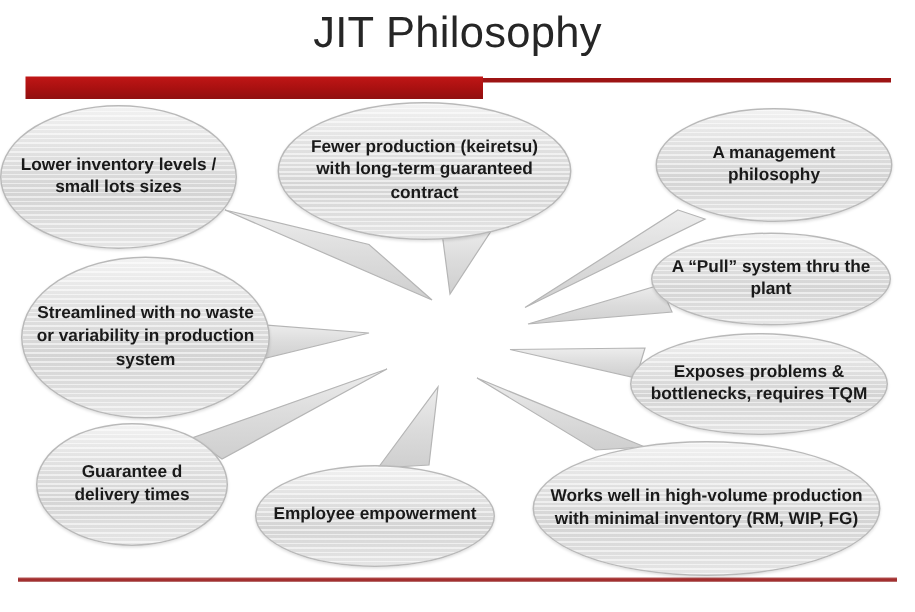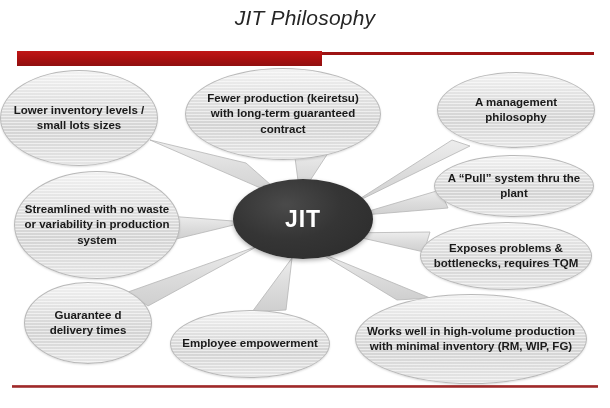--- a/index.html
+++ b/index.html
@@ -19,26 +19,25 @@
     overflow: hidden;
   }
 
   
   #title {
     position: absolute;
     left: 0;
     top: 6px;
     width: 610px;
     text-align: center;
-    font-size: 21px;
+    font-size: 29px;
     font-weight: 400;
     color: #262626;
     letter-spacing: 0.2px;
     font-family: "Liberation Sans", sans-serif;
-    font-style: italic;
   }
 
   
   #rule-top-thick {
     position: absolute;
     left: 17px;
     top: 51px;
     width: 305px;
     height: 15px;
     background: linear-gradient(180deg,#c01616 0%, #a81010 55%, #901010 100%);
@@ -201,17 +200,14 @@
   </div>
 
   <div class="node" id="node-guaranteed">
     <span>Guarantee d delivery times</span>
   </div>
 
   <div class="node" id="node-streamlined">
     <span>Streamlined with no waste or variability in production system</span>
   </div>
 
-  <div id="hub">
-    <span id="hub-label">JIT</span>
-  </div>
 
 </div>
 
 </body></html>

